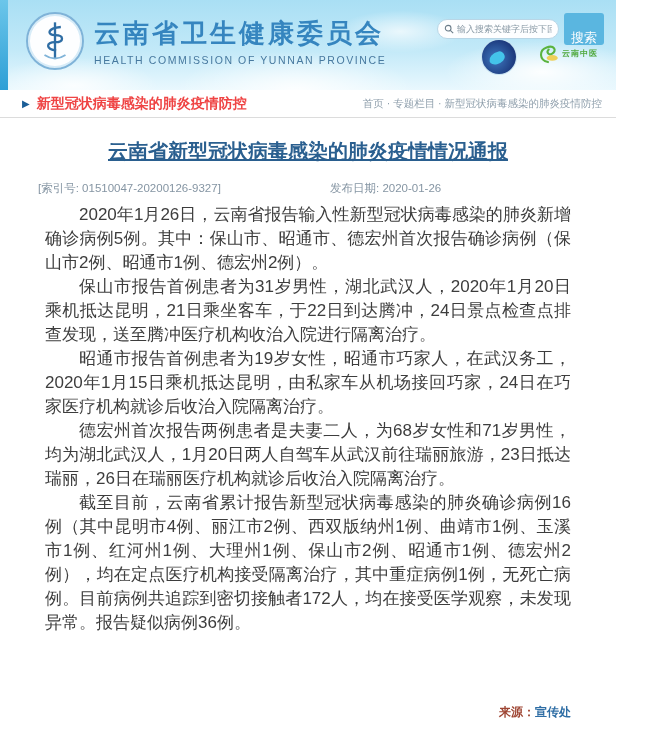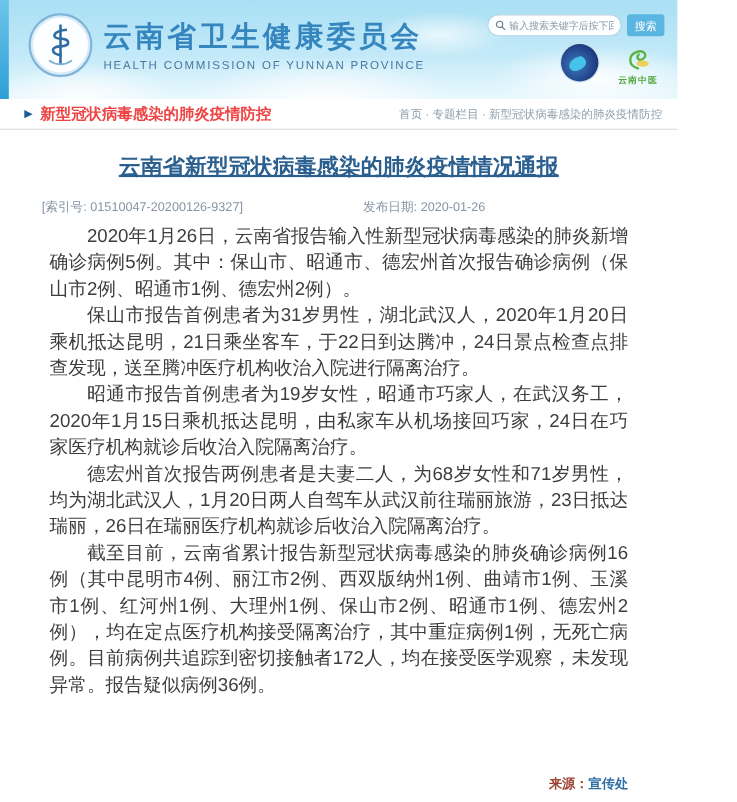--- a/index.html
+++ b/index.html
@@ -26,30 +26,30 @@
   .brand-title { font-size:26px; font-weight:bold; color:#3585bf; letter-spacing:3px; }
   .brand-sub { font-size:10.5px; color:#47799f; letter-spacing:1.6px; margin-top:3px; }
 
   .search-area { position:absolute; right:12px; top:13px; display:flex; align-items:center; }
   .search-box { display:flex; align-items:center; width:122px; height:20px; background:#fdfeff;
     border:1px solid #b9d6e6; border-radius:10px; padding:0 6px; }
   .search-box svg { flex:0 0 auto; margin-right:3px; }
   .search-input { border:none; outline:none; background:transparent; width:100%;
     font-size:9px; color:#666; font-family:inherit; }
   .search-input::placeholder { color:#8a9aa6; }
-  .search-btn { margin-left:5px; height:20px; padding:4px 7px; background:#5ab6e0; color:#fff;
-    border:none; border-radius:3px; font-size:10px; cursor:pointer; font-family:inherit; }
+  .search-btn { margin-left:5px; height:20px; padding:16px 7px; background:#5ab6e0; color:#fff;
+    border:none; border-radius:3px; font-size:13px; cursor:pointer; font-family:inherit; }
 
   .badges { position:absolute; right:18px; top:40px; display:flex; align-items:flex-start; gap:18px; }
   .badge-blue { width:34px; height:34px; border-radius:50%; cursor:pointer;
     background:radial-gradient(circle at 40% 55%, #3f79c0 0%, #1d3a7e 70%);
     box-shadow:0 0 0 1px #c9e4f2; position:relative; overflow:hidden; }
   .badge-blue::after { content:""; position:absolute; left:7px; top:12px; width:16px; height:12px;
     background:#44c4ea; border-radius:70% 30% 60% 40%/60% 50% 50% 40%; transform:rotate(-15deg); }
-  .badge-green { display:flex; flex-direction:column; align-items:center; cursor:pointer; }
+  .badge-green { display:flex; align-items:center; cursor:pointer; }
   .badge-green-label { font-size:8px; color:#4fa83c; font-weight:bold; letter-spacing:1px; margin-top:1px; }
 
   
   .navrow { height:28px; display:flex; align-items:center; justify-content:space-between;
     padding:0 14px 0 22px; border-bottom:1px solid #dcdcdc; background:#fff; }
   .nav-left { display:flex; align-items:center; cursor:pointer; }
   .nav-arrow { color:#1b5e97; font-size:10px; margin-right:7px; }
   .nav-label { color:#ef4444; font-size:14px; font-weight:bold; }
   .breadcrumb { color:#90a0ad; font-size:10.5px; cursor:pointer; }
 

